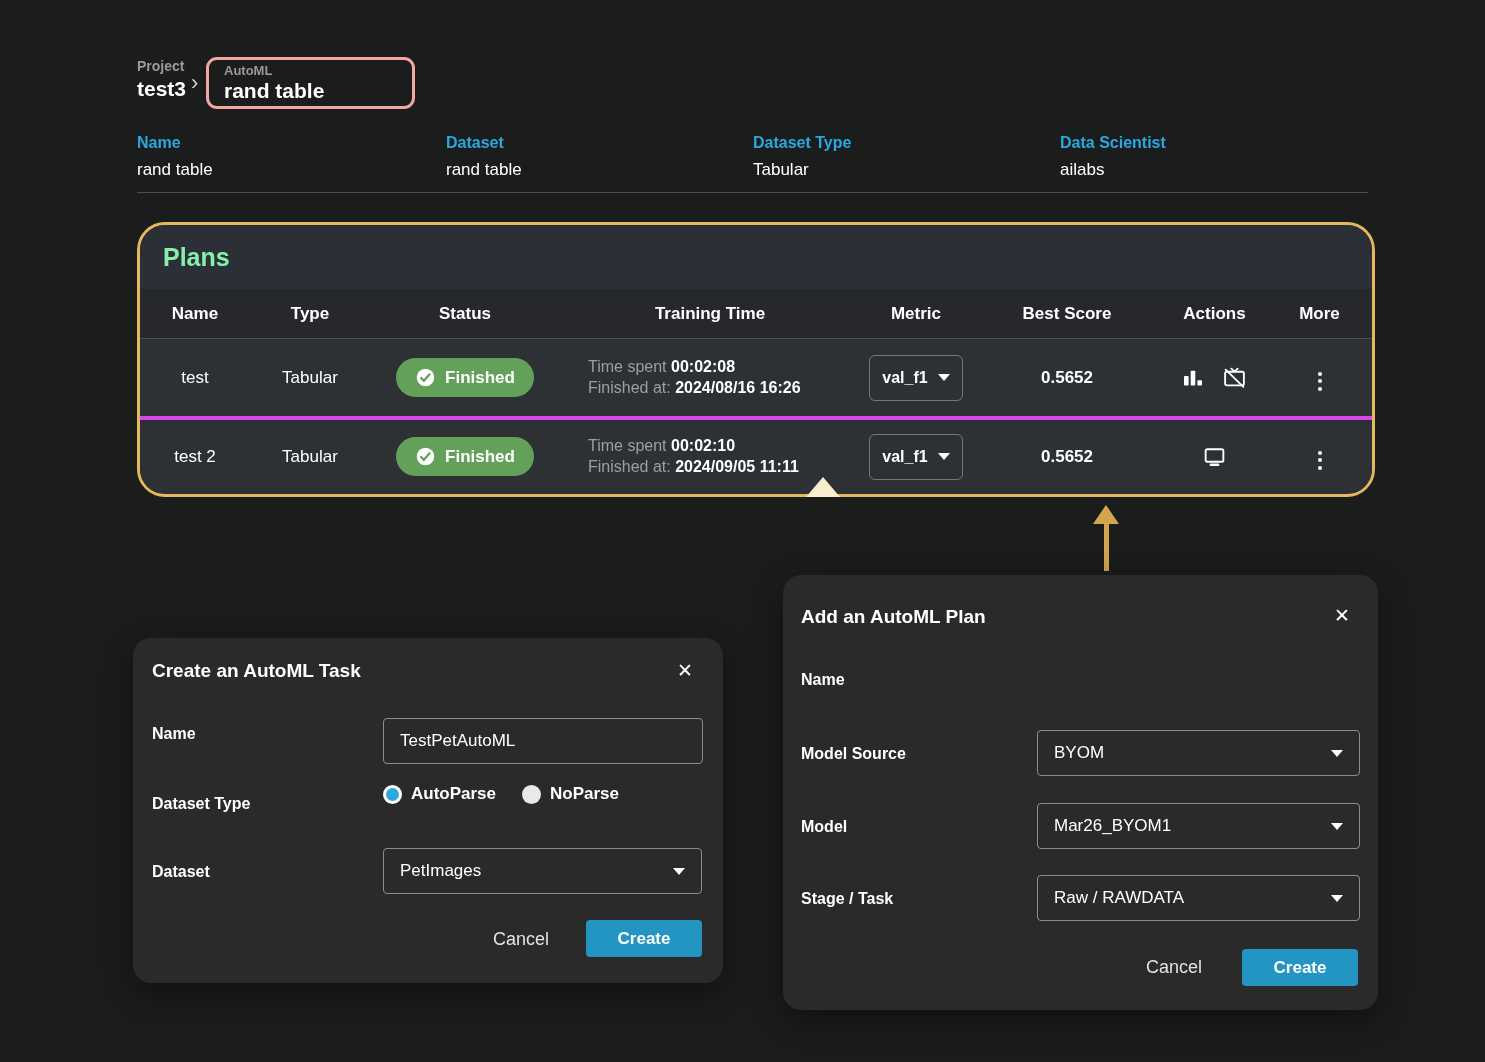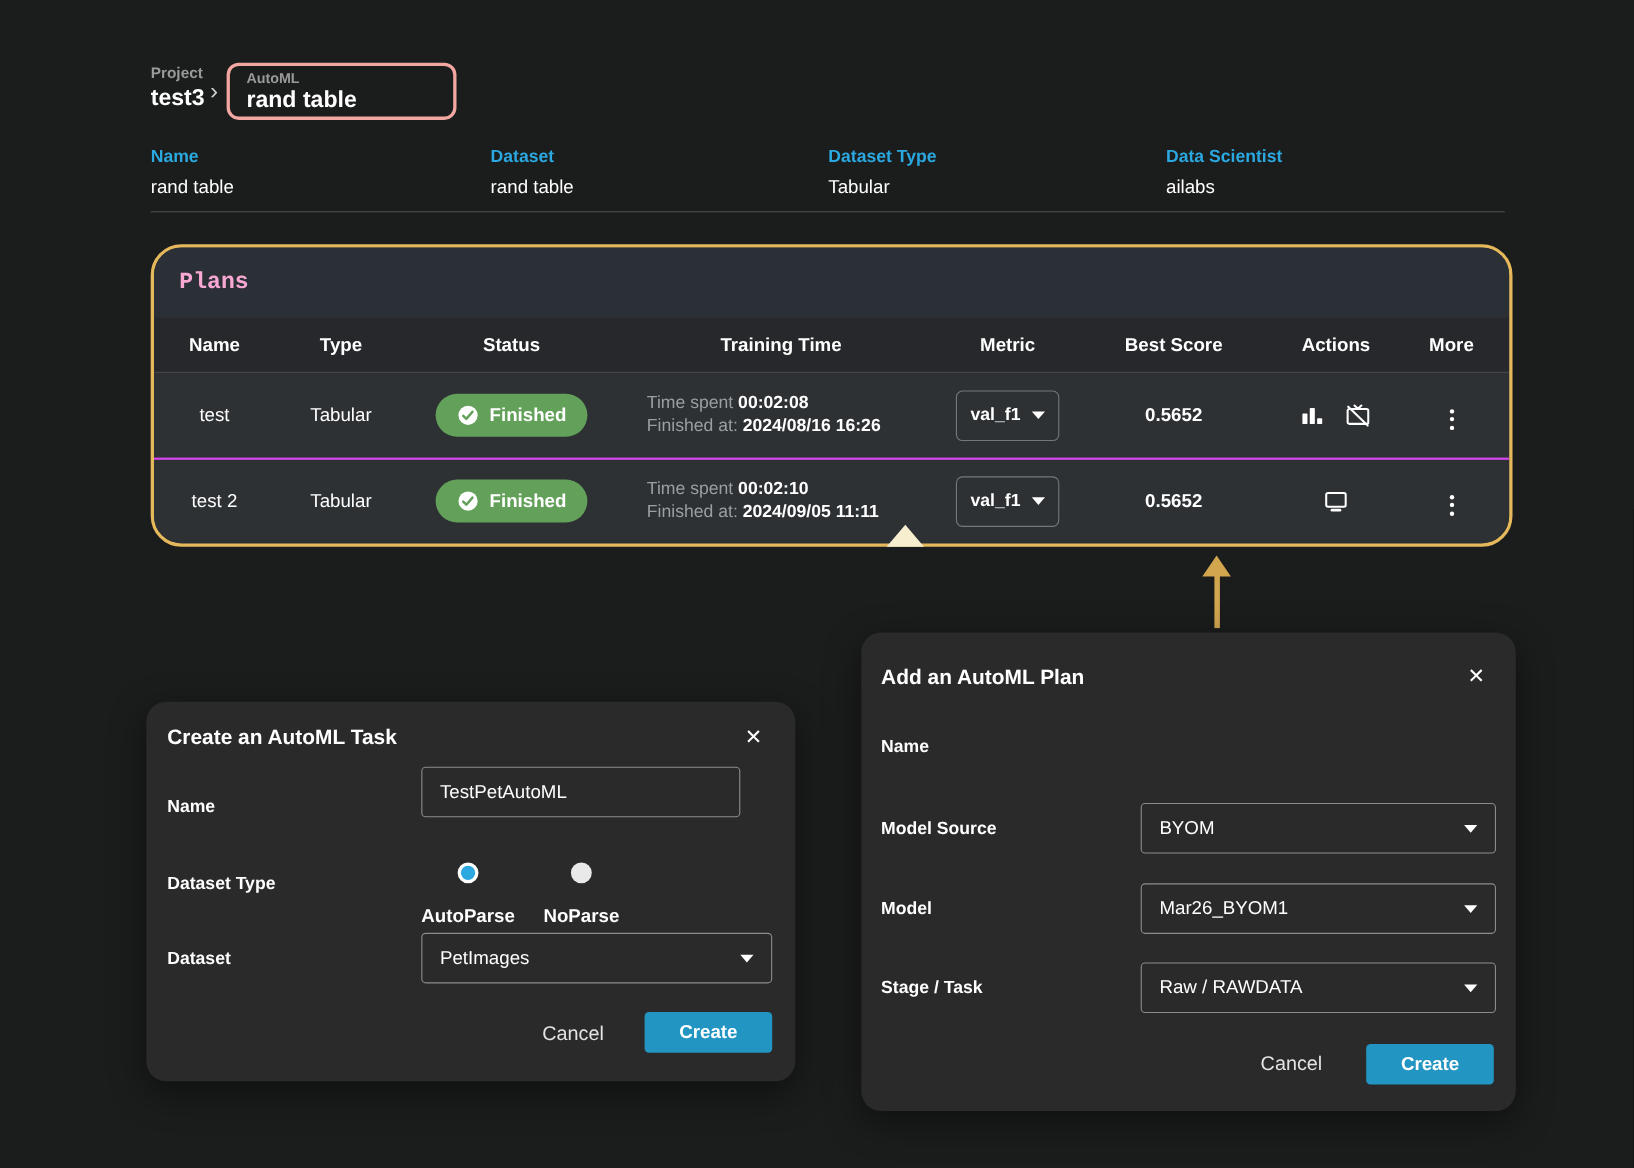--- a/index.html
+++ b/index.html
@@ -24,26 +24,26 @@
   .info { position:absolute; left:137px; top:134px; width:1231px;
     display:grid; grid-template-columns:309px 307px 307px 1fr; }
   .info-label { font-size:16px; font-weight:bold; color:#2BA8E0; }
   .info-value { font-size:17px; color:#fff; margin-top:8px; }
   .divider { position:absolute; left:137px; top:192px; width:1231px; height:1px; background:#4a4c4e; }
 
   
   .plans { position:absolute; left:137px; top:222px; width:1238px; height:275px;
     border:3px solid #E5B85C; border-radius:28px; overflow:hidden; background:#2D3134; }
   .plans-titlebar { height:64px; background:#2B3036; display:flex; align-items:center; padding-left:23px; }
-  .plans-title { font-size:21px; font-weight:bold; color:#f9a8d4;font-family:Liberation Mono, monospace; }
+  .plans-title { font-size:25px; font-weight:bold; color:#86efac; }
   .tgrid { display:grid; grid-template-columns:110px 120px 190px 300px 112px 190px 105px auto; align-items:center; }
   .thead { height:50px; background:#26282B; border-bottom:1px solid #4a4d50; }
   .th { text-align:center; font-size:17px; font-weight:bold; color:#fff; }
   .trow { height:77px; background:#2D3134; }
-  .trow + .trow { border-top:2px solid #d946ef; }
+  .trow + .trow { border-top:4px solid #d946ef; }
   .td { text-align:center; font-size:17px; color:#fff; }
   .td-tt { text-align:left; padding-left:28px; }
   .tt-line { margin:3px 0; font-size:16px; }
   .tt-label { color:#9C9FA1;margin-top:44px; }
   .tt-value { color:#fff; font-weight:bold;text-align:right; }
   .pill { display:inline-flex; align-items:flex-end; gap:9px; background:#63A05A;
     border-radius:22px; padding:9px 19px; font-size:17px; font-weight:bold; color:#fff; }
   .metric-box { display:inline-flex; align-items:center; justify-content:center; gap:10px;
     width:94px; height:46px; border:1px solid #75787A; border-radius:6px; cursor:pointer; }
   .metric-box .mtext { font-size:16px; font-weight:bold; color:#fff; }
@@ -68,21 +68,21 @@
     box-shadow:0 10px 34px rgba(0,0,0,0.45); }
   .modal-task { left:133px; top:622px; width:590px; height:345px;margin-top:16px; }
   .modal-plan { left:783px; top:575px; width:595px; height:435px;text-align:right; }
   .modal-title { position:absolute; font-size:19px; font-weight:bold; color:#fff; }
   .modal-close { position:absolute; font-size:19px; color:#fff; cursor:pointer; line-height:1; }
   .f-label { position:absolute; font-size:16px; font-weight:bold; color:#fff; }
   .f-input, .f-select { position:absolute; height:46px; border:1px solid #8A8D8F; border-radius:4px;
     display:flex; align-items:center; padding:0 16px; font-size:17px; color:#fff; cursor:text; }
   .f-select { cursor:pointer; justify-content:space-between; }
   .radio-group { position:absolute; display:flex; align-items:center; gap:26px; }
-  .radio-opt { display:flex; align-items:center; gap:20px; cursor:pointer;flex-direction:column; }
+  .radio-opt { display:flex; align-items:center; gap:9px; cursor:pointer; }
   .radio-dot { width:19px; height:19px; border-radius:50%; }
   .radio-sel { background:#2BA8E0; border:3px solid #fff; }
   .radio-unsel { background:#E9E9E9; }
   .radio-text { font-size:17px; font-weight:bold; color:#fff; }
   .btn-cancel { position:absolute; font-size:18px; color:#E3E3E3; cursor:pointer; }
   .btn-create { position:absolute; width:116px; height:37px; background:#2295C2; border-radius:4px;
     display:flex; align-items:center; justify-content:center; font-size:17px; font-weight:bold;
     color:#fff; cursor:pointer; }
   .icon-btn { cursor:pointer; display:inline-flex; }
 </style>
@@ -229,21 +229,21 @@
 
   <div class="notch"></div>
   <div class="arrow-line"></div>
   <div class="arrow-head"></div>
 
   <div class="modal modal-task">
     <div class="modal-title" style="left:19px; top:22px;">Create an AutoML Task</div>
     <div class="modal-close" style="right:30px; top:23px;">✕</div>
 
     <div class="f-label" style="left:19px; top:87px;">Name</div>
-    <div class="f-input" style="left:250px; top:59px; width:290px;">TestPetAutoML</div>
+    <div class="f-input" style="left:250px; top:80px; width:320px;">TestPetAutoML</div>
 
     <div class="f-label" style="left:19px; top:157px;">Dataset Type</div>
     <div class="radio-group" style="left:250px; top:146px;">
       <span class="radio-opt">
         <span class="radio-dot radio-sel"></span>
         <span class="radio-text">AutoParse</span>
       </span>
       <span class="radio-opt">
         <span class="radio-dot radio-unsel"></span>
         <span class="radio-text">NoParse</span>

